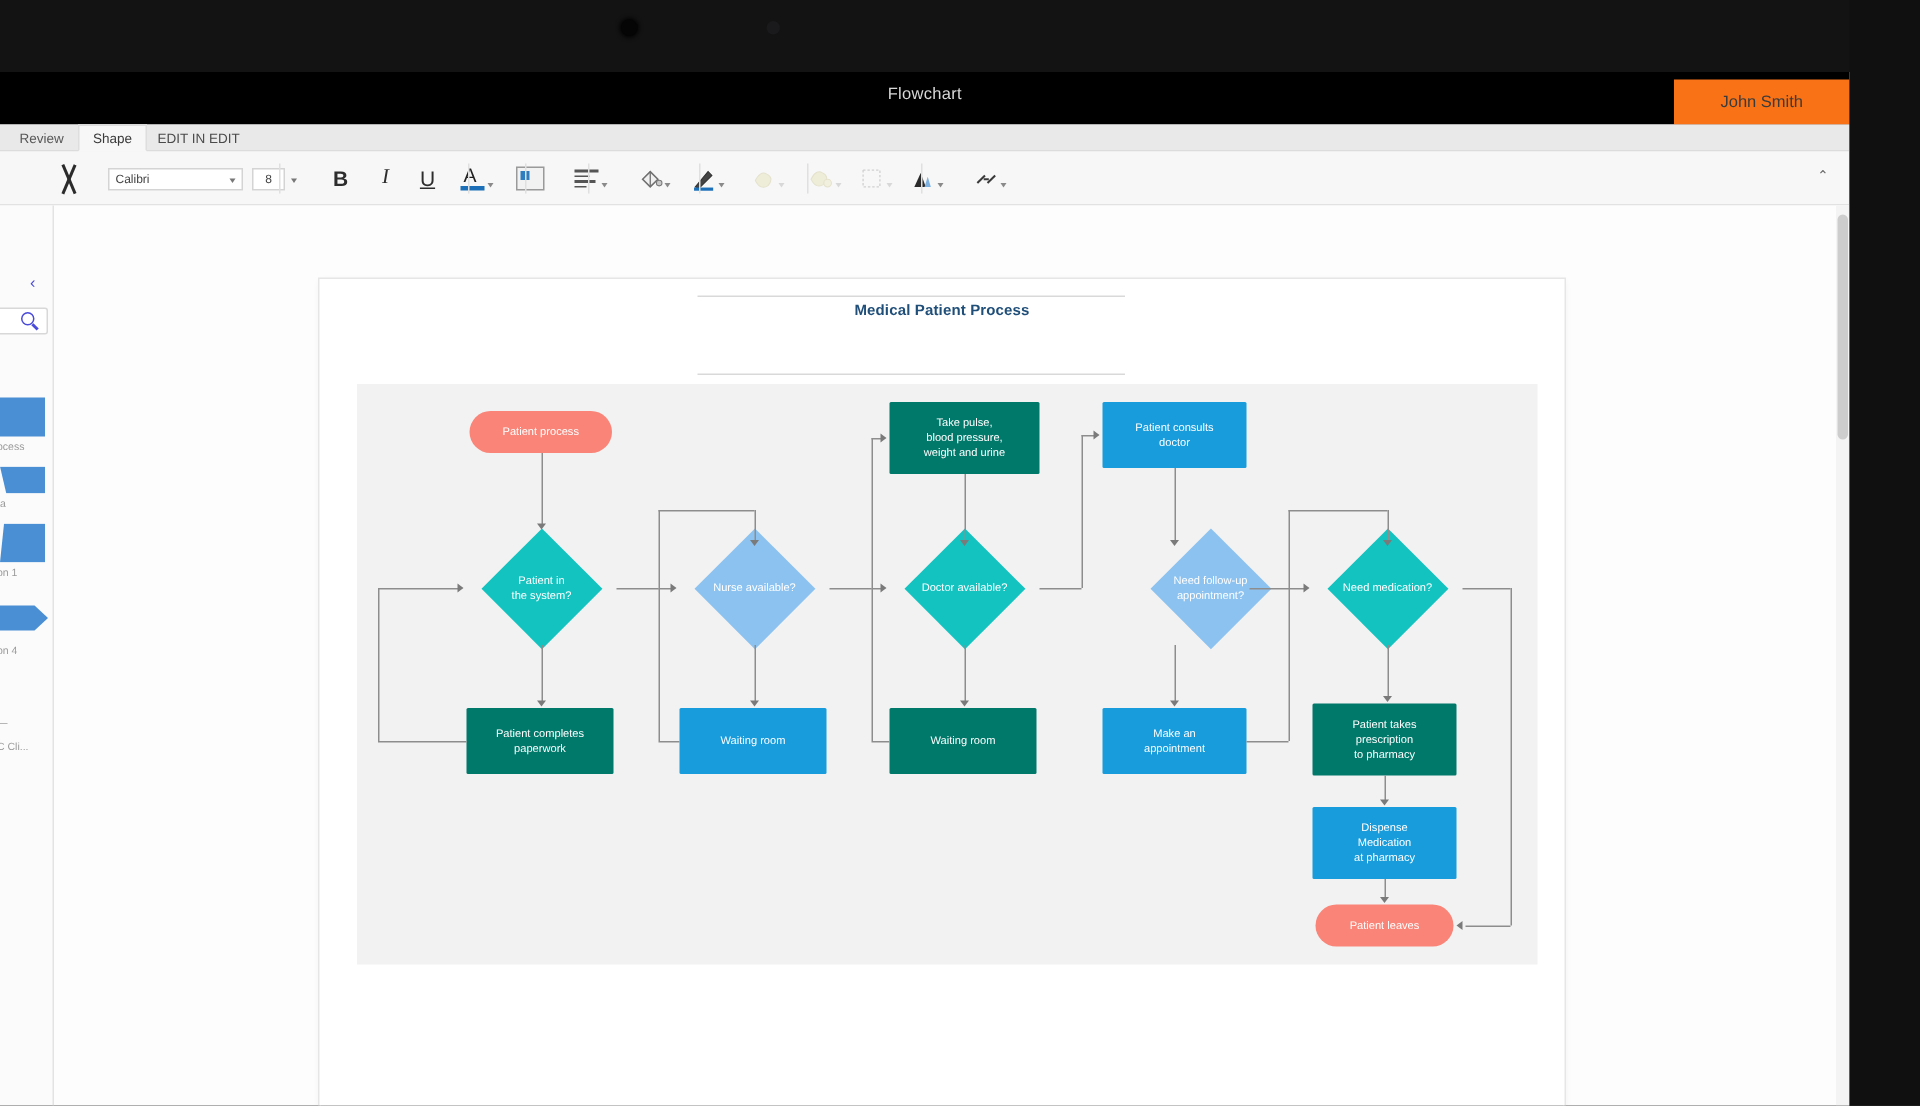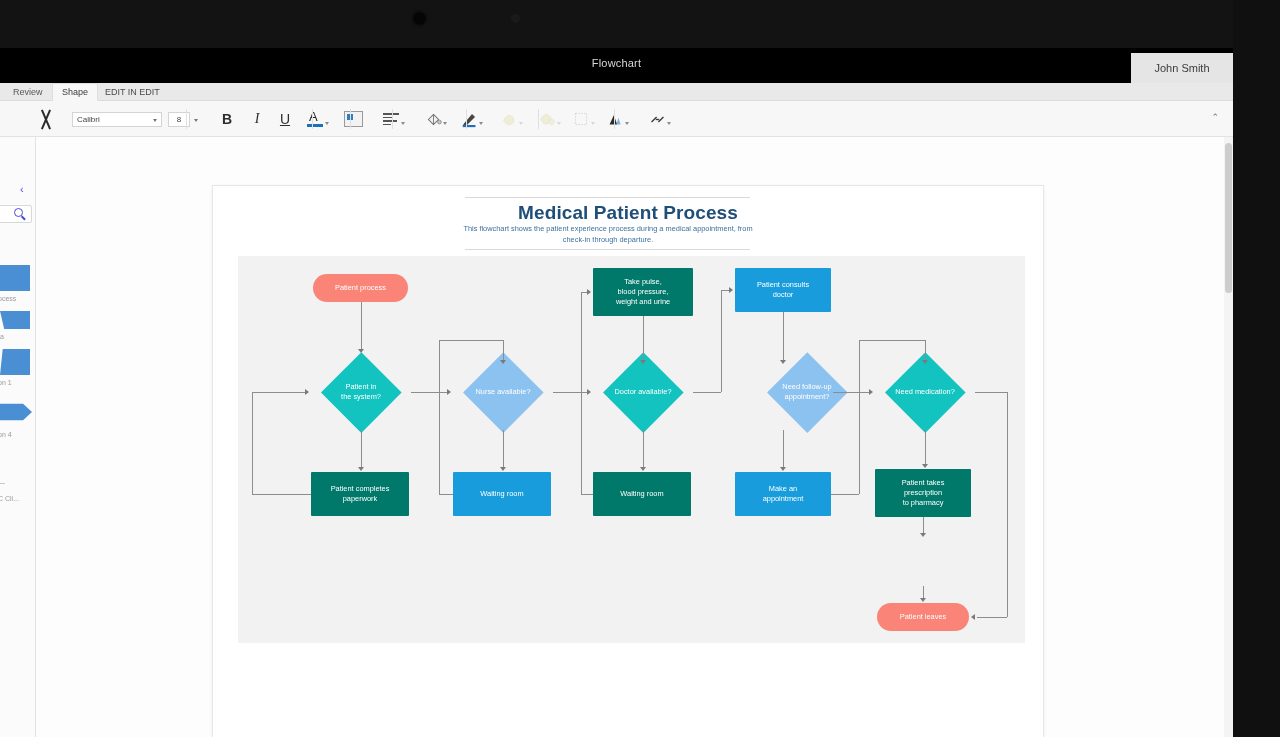--- a/index.html
+++ b/index.html
@@ -50,22 +50,22 @@
   }
   #doc-title {
     position: absolute; left: 0; right: 0; top: 9px;
     text-align: center;
     color: #d8d8d8;
     font-size: 11px;
     letter-spacing: .2px;
   }
   #account-chip {
     position: absolute; right: 0px; top: 5px;
-    width: 102px; height: 30px;
-    background: #e5e5e5;
+    width: 117px; height: 30px;
+    background: #f97316;
     color: #3b3b3b;
     font-size: 11px;
     display: flex; align-items: center; justify-content: center;
   }
 
   
   #tabstrip {
     position: relative; width: 1233px; height: 18px;
     background: #e9e9e9;
     border-bottom: 1px solid #dcdcdc;
@@ -287,21 +287,21 @@
     position: absolute; width: 0; height: 0;
   }
   .arrow.down  { border-left:3.2px solid transparent; border-right:3.2px solid transparent; border-top:4.4px solid #7a7a7a; }
   .arrow.right { border-top:3.2px solid transparent; border-bottom:3.2px solid transparent; border-left:4.4px solid #7a7a7a; }
   .arrow.left  { border-top:3.2px solid transparent; border-bottom:3.2px solid transparent; border-right:4.4px solid #7a7a7a; }
 
   
   #chart-title {
     position: absolute; left: 0; right: 0; top: 16px;
     text-align: center;
-    font-size: 19px; font-weight: bold; color: #1f4e79;
+    font-size: 10px; font-weight: bold; color: #1f4e79;
     letter-spacing: .1px;
   }
   #chart-sub {
     position: absolute; left: 245px; width: 300px; top: 38px;
     text-align: center;
     font-size: 7.4px; color: #3d6f9e; line-height: 1.45;
   }
   #title-rule-top {
     position: absolute; left: 252px; top: 11px; width: 285px; height: 1px; background: #d9d9d9;
   }
@@ -501,21 +501,20 @@
 
       <div class="stencil-label" id="lb5">—</div>
       <div class="stencil-label" id="lb6">C Cli...</div>
     </div>
 
     <div id="workarea">
       <div id="page">
 
         <div id="title-rule-top"></div>
         <div id="chart-title">Medical Patient Process</div>
-        <div id="chart-sub">This flowchart shows the patient experience process during a medical appointment, from check-in through departure.</div>
         <div id="title-rule-bot"></div>
 
         <div id="diagram">
 
         <div class="node term" style="left: 75px; top: 18px; width: 95px; height: 28px; background: rgb(249, 132, 119);">
               <span>Patient process</span>
             </div>
             <div class="node dia" style="left: 73px; top: 98px; width: 100px; height: 76px;">
               <div class="dia-bg" style="width: 56.62px; height: 56.62px; left: 21.69px; top: 9.69px; background: rgb(18, 195, 192); position: absolute;"></div>
               <span class="lbl">Patient in<br>the system?</span>
@@ -549,20 +548,23 @@
             </div>
             <div class="node rect" style="left: 497px; top: 216px; width: 96px; height: 44px; background: rgb(24, 156, 220);">
               <span>Make an<br>appointment</span>
             </div>
             <div class="node dia" style="left: 637px; top: 98px; width: 100px; height: 76px;">
               <div class="dia-bg" style="width: 56.62px; height: 56.62px; left: 21.69px; top: 9.69px; background: rgb(18, 195, 192); position: absolute;"></div>
               <span class="lbl">Need medication?</span>
             </div>
             <div class="node rect" style="left: 637px; top: 213px; width: 96px; height: 48px; background: rgb(0, 121, 107);">
               <span>Patient takes<br>prescription<br>to pharmacy</span>
+            </div>
+            <div class="node rect" style="left: 637px; top: 282px; width: 96px; height: 48px; background: rgb(24, 156, 220);">
+              <span>Dispense<br>Medication<br>at pharmacy</span>
             </div>
             <div class="node term" style="left: 639px; top: 347px; width: 92px; height: 28px; background: rgb(249, 132, 119);">
               <span>Patient leaves</span>
             </div>
             <div class="conn v" style="left: 122.5px; top: 46px; width: 1px; height: 48px;"></div>
             <div class="arrow down" style="left: 119.5px; top: 93px;"></div>
             <div class="conn v" style="left: 123px; top: 174px; width: 1px; height: 38px;"></div>
             <div class="arrow down" style="left: 120px; top: 211px;"></div>
             <div class="conn h" style="left: 14px; top: 136px; width: 54px; height: 1px;"></div>
             <div class="arrow right" style="left: 67px; top: 133px;"></div>

